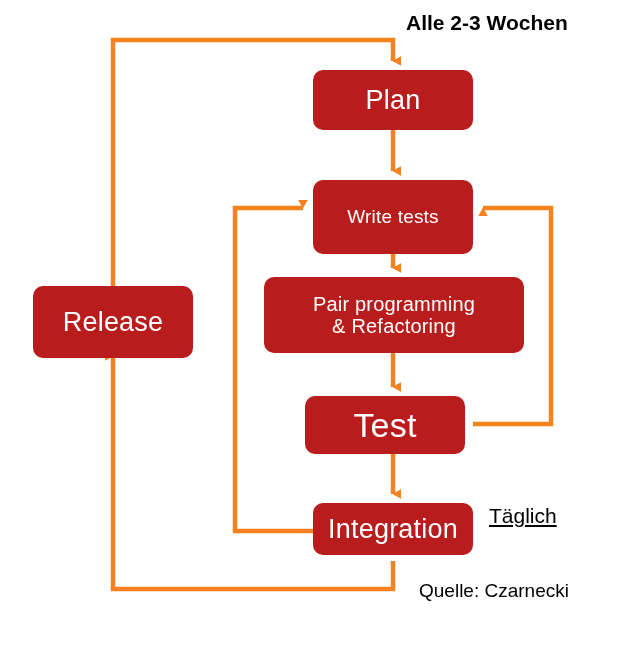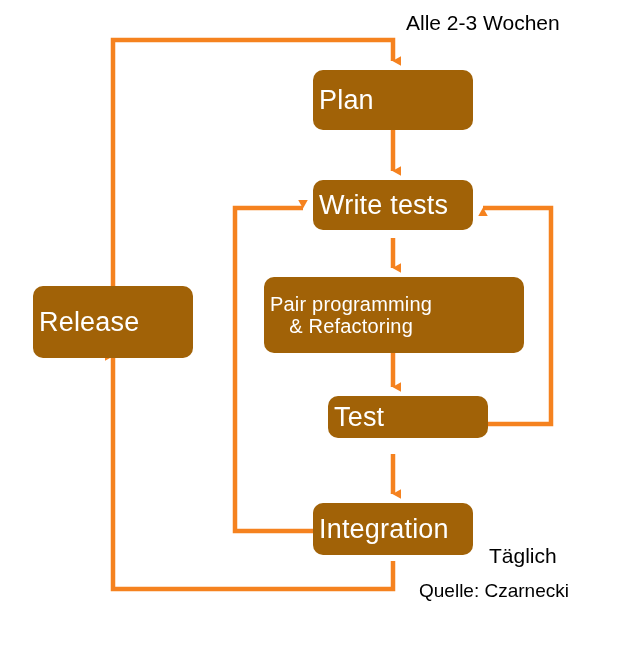--- a/index.html
+++ b/index.html
@@ -21,26 +21,26 @@
   .diagram-svg {
     position: absolute;
     left: 0;
     top: 0;
     width: 623px;
     height: 645px;
   }
   .node {
     position: absolute;
     box-sizing: border-box;
-    background: #a16207;
+    background: #b91c1c;
     border-radius: 10px;
     color: #ffffff;
     display: flex;
     align-items: center;
-    justify-content: flex-start;
+    justify-content: center;
     text-align: center;
     line-height: 1.12;
     font-family: "Liberation Sans", sans-serif;
     font-weight: 400;
     letter-spacing: 0.2px;
     z-index: 3;
   }
   .node-label {
     display: block;
     white-space: pre-line;
@@ -50,29 +50,29 @@
     position: absolute;
     color: #000000;
     font-family: "Liberation Sans", sans-serif;
     font-weight: 400;
     white-space: nowrap;
     z-index: 4;
   }
 
   
   #node-plan        { left: 313px; top: 70px;  width: 160px; height: 60px; font-size: 27px; }
-  #node-write-tests { left: 313px; top: 180px; width: 160px; height: 50px; font-size: 27px; }
+  #node-write-tests { left: 313px; top: 180px; width: 160px; height: 74px; font-size: 19px; }
   #node-pair        { left: 264px; top: 277px; width: 260px; height: 76px; font-size: 20px; }
-  #node-test        { left: 328px; top: 396px; width: 160px; height: 42px; font-size: 27px; }
+  #node-test        { left: 305px; top: 396px; width: 160px; height: 58px; font-size: 34px; }
   #node-integration { left: 313px; top: 503px; width: 160px; height: 52px; font-size: 27px; }
   #node-release     { left: 33px;  top: 286px; width: 160px; height: 72px; font-size: 27px; }
 
   
-  #caption-cadence { left: 406px; top: 11px;  font-size: 21px; }
-  #caption-daily   { left: 489px; top: 544px; font-size: 21px; }
+  #caption-cadence { left: 406px; top: 11px;  font-size: 21px; font-weight: bold; }
+  #caption-daily   { left: 489px; top: 504px; font-size: 21px; text-decoration: underline; }
   #caption-source  { left: 419px; top: 580px; font-size: 19px; }
 </style>
 </head>
 <body>
 
 <div id="canvas">
 
   <svg class="diagram-svg" viewBox="0 0 623 645" width="623" height="645" xmlns="http://www.w3.org/2000/svg">
     <defs>
       <marker id="arrow-down" markerWidth="10" markerHeight="9" refX="5" refY="8.4" orient="auto" markerUnits="userSpaceOnUse">

